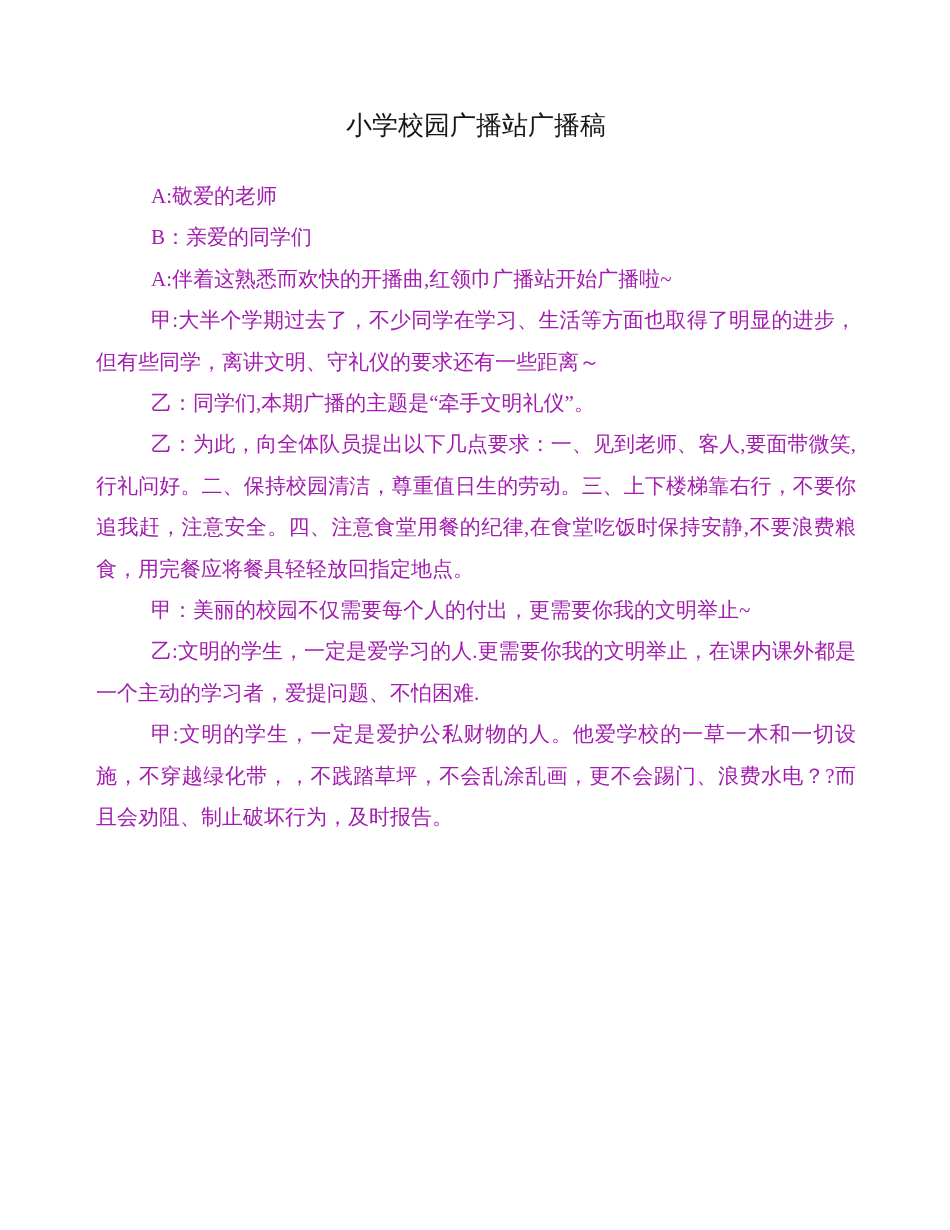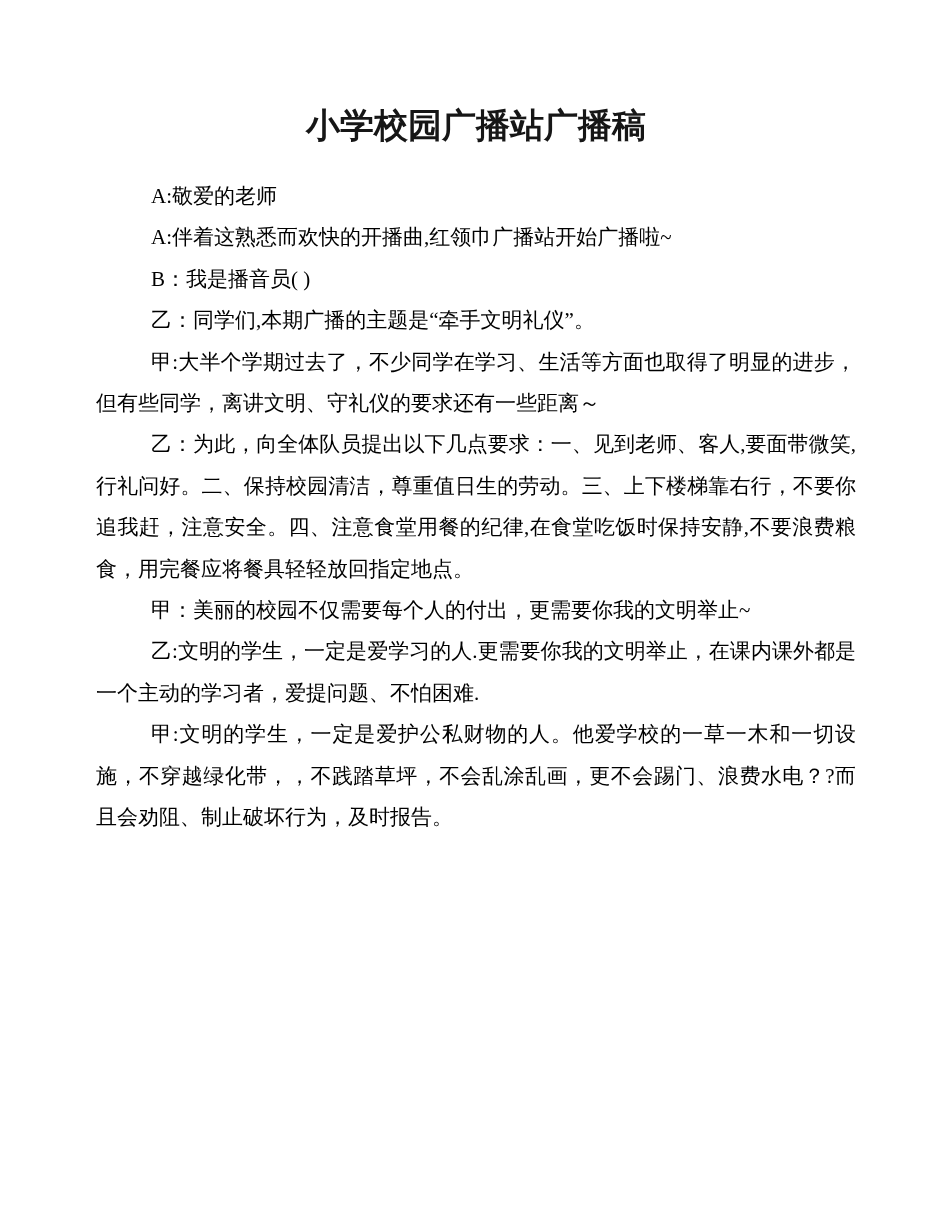--- a/index.html
+++ b/index.html
@@ -15,50 +15,50 @@
     overflow: hidden;
     font-family: "Liberation Serif", "DejaVu Serif", serif;
   }
   .doc {
     padding: 106px 94px 0 96px;
     box-sizing: border-box;
   }
   .doc-title {
     margin: 0 0 30px 0;
     text-align: center;
-    font-size: 34px;
+    font-size: 26px;
     line-height: 40px;
-    font-weight: bold;
+    font-weight: normal;
     color: #161616;
     letter-spacing: 0px;
   }
   .doc-body {
     font-size: 21px;
     line-height: 41.4px;
-    color: #000000;
+    color: #a21caf;
     text-align: justify;
   }
   .doc-body p.para {
     margin: 0;
     padding: 0;
     text-indent: 55px;
     word-break: break-all;
   }
 </style>
 </head>
 <body>
 
 <div class="page">
   <div class="doc">
     <h1 class="doc-title">小学校园广播站广播稿</h1>
     <div class="doc-body">
         <p class="para">A:敬爱的老师</p>
+        <p class="para">B：亲爱的同学们</p>
         <p class="para">A:伴着这熟悉而欢快的开播曲,红领巾广播站开始广播啦~</p>
-        <p class="para">B：我是播音员( )</p>
+        <p class="para">甲:大半个学期过去了，不少同学在学习、生活等方面也取得了明显的进步，但有些同学，离讲文明、守礼仪的要求还有一些距离～</p>
         <p class="para">乙：同学们,本期广播的主题是“牵手文明礼仪”。</p>
-        <p class="para">甲:大半个学期过去了，不少同学在学习、生活等方面也取得了明显的进步，但有些同学，离讲文明、守礼仪的要求还有一些距离～</p>
         <p class="para">乙：为此，向全体队员提出以下几点要求：一、见到老师、客人,要面带微笑,行礼问好。二、保持校园清洁，尊重值日生的劳动。三、上下楼梯靠右行，不要你追我赶，注意安全。四、注意食堂用餐的纪律,在食堂吃饭时保持安静,不要浪费粮食，用完餐应将餐具轻轻放回指定地点。</p>
         <p class="para">甲：美丽的校园不仅需要每个人的付出，更需要你我的文明举止~</p>
         <p class="para">乙:文明的学生，一定是爱学习的人.更需要你我的文明举止，在课内课外都是一个主动的学习者，爱提问题、不怕困难.</p>
         <p class="para">甲:文明的学生，一定是爱护公私财物的人。他爱学校的一草一木和一切设施，不穿越绿化带，，不践踏草坪，不会乱涂乱画，更不会踢门、浪费水电？?而且会劝阻、制止破坏行为，及时报告。</p>
       </div>
   </div>
 </div>
 
 </body></html>

